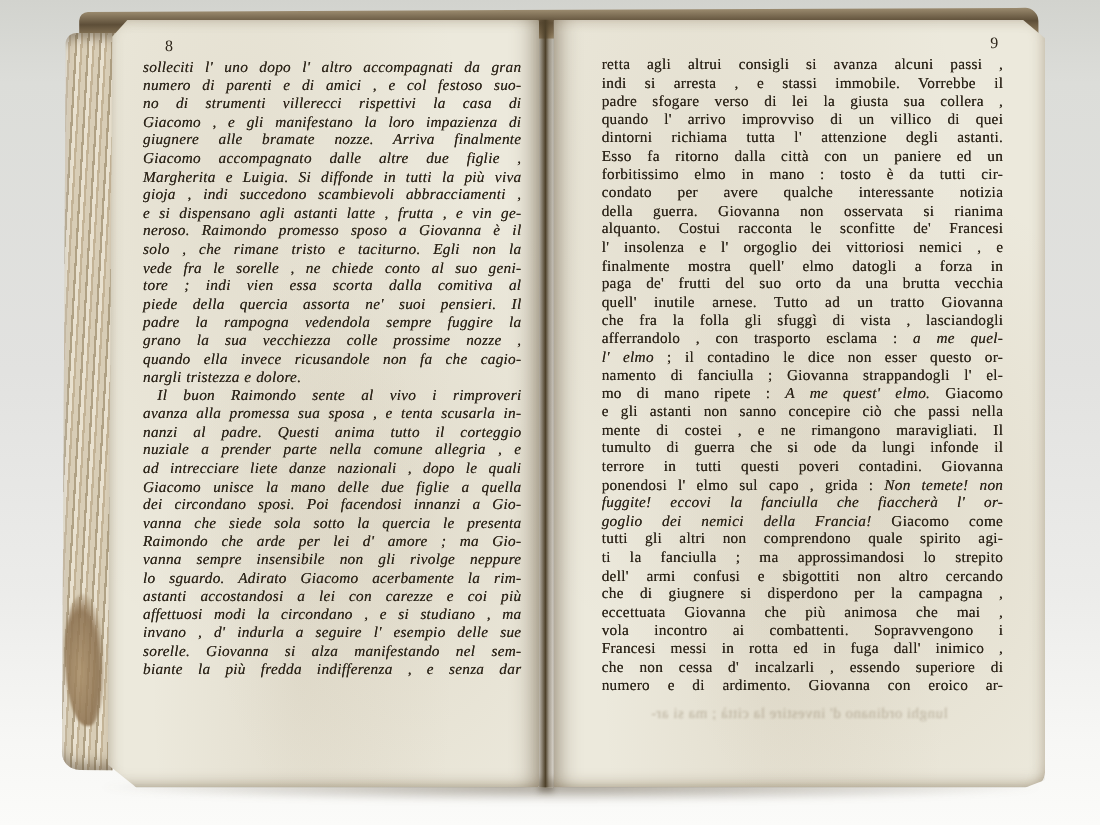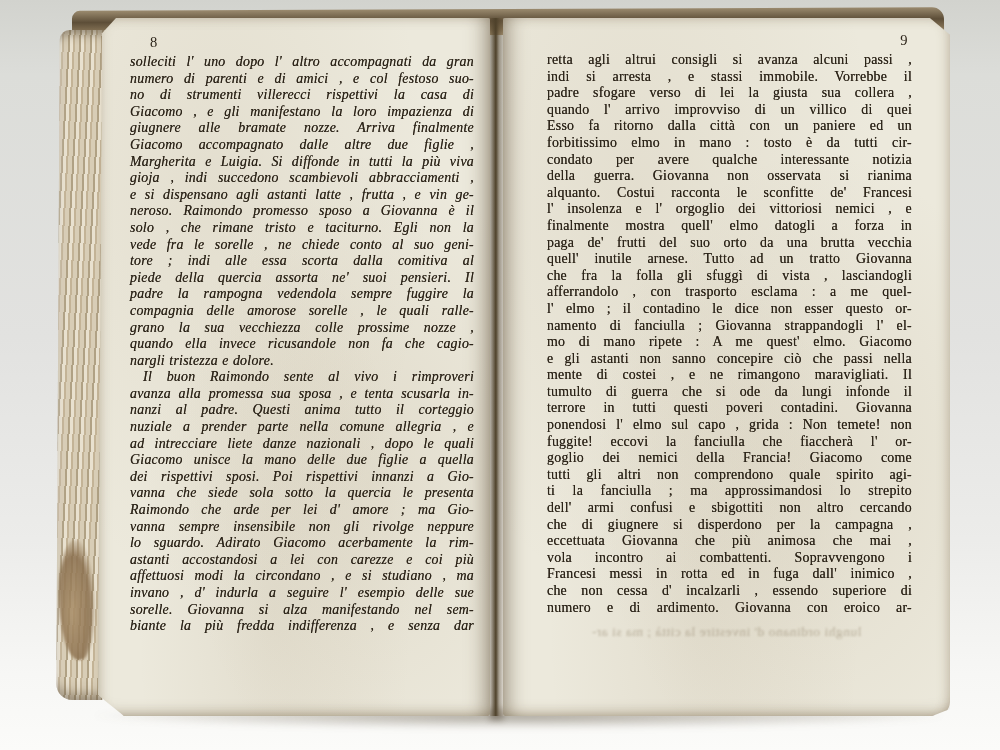--- a/index.html
+++ b/index.html
@@ -43,21 +43,21 @@
   .pagenum.pn-left{margin:16px 0 2px 52px;}
   .pagenum.pn-right{margin:14px 42px 2px 0;text-align:right;}
   .textblock{color:#2c2419;}
   .textblock.tb-left{margin:2px 16px 0 32px;font-style:italic;}
   .textblock.tb-right{margin:0 38px 0 44px;}
   .line{font-size:13.9px;line-height:16.6px;text-align:justify;text-align-last:justify;
     letter-spacing:.25px;word-spacing:.6px;white-space:normal;
     text-shadow:0 0 .5px rgba(44,36,25,.85);}
   .line.end{text-align-last:left;}
   .line.indent{text-indent:13px;}
-  .it{}
+  .it{font-style:italic;}
   .bleed{margin-top:8px;transform:scaleX(-1);filter:blur(1.2px);opacity:.38;color:#6d5b3e;
     font-size:13.5px;text-align:center;letter-spacing:.5px;}
 </style>
 </head>
 <body>
 
 <div class="book">
   <div class="book-shadow"></div>
   <div class="top-edge"></div>
   <div class="deckle">
@@ -72,53 +72,53 @@
           <div class="line"><span>no di strumenti villerecci rispettivi la casa di</span></div>
           <div class="line"><span>Giacomo , e gli manifestano la loro impazienza di</span></div>
           <div class="line"><span>giugnere alle bramate nozze. Arriva finalmente</span></div>
           <div class="line"><span>Giacomo accompagnato dalle altre due figlie ,</span></div>
           <div class="line"><span>Margherita e Luigia. Si diffonde in tutti la più viva</span></div>
           <div class="line"><span>gioja , indi succedono scambievoli abbracciamenti ,</span></div>
           <div class="line"><span>e si dispensano agli astanti latte , frutta , e vin ge-</span></div>
           <div class="line"><span>neroso. Raimondo promesso sposo a Giovanna è il</span></div>
           <div class="line"><span>solo , che rimane tristo e taciturno. Egli non la</span></div>
           <div class="line"><span>vede fra le sorelle , ne chiede conto al suo geni-</span></div>
-          <div class="line"><span>tore ; indi alle essa scorta dalla comitiva al</span></div>
+          <div class="line"><span>tore ; indi vien essa scorta dalla comitiva al</span></div>
           <div class="line"><span>piede della quercia assorta ne' suoi pensieri. Il</span></div>
           <div class="line"><span>padre la rampogna vedendola sempre fuggire la</span></div>
-          <div class="line"><span>compagnia delle amorose sorelle , le quali ralle-</span></div>
           <div class="line"><span>grano la sua vecchiezza colle prossime nozze ,</span></div>
           <div class="line"><span>quando ella invece ricusandole non fa che cagio-</span></div>
           <div class="line end"><span>nargli tristezza e dolore.</span></div>
           <div class="line indent"><span>Il buon Raimondo sente al vivo i rimproveri</span></div>
           <div class="line"><span>avanza alla promessa sua sposa , e tenta scusarla in-</span></div>
           <div class="line"><span>nanzi al padre. Questi anima tutto il corteggio</span></div>
           <div class="line"><span>nuziale a prender parte nella comune allegria , e</span></div>
           <div class="line"><span>ad intrecciare liete danze nazionali , dopo le quali</span></div>
           <div class="line"><span>Giacomo unisce la mano delle due figlie a quella</span></div>
-          <div class="line"><span>dei rispettivi sposi. Poi rispettivi innanzi a Gio-</span></div>
+          <div class="line"><span>dei circondano sposi. Poi facendosi innanzi a Gio-</span></div>
           <div class="line"><span>vanna che siede sola sotto la quercia le presenta</span></div>
           <div class="line"><span>Raimondo che arde per lei d' amore ; ma Gio-</span></div>
           <div class="line"><span>vanna sempre insensibile non gli rivolge neppure</span></div>
           <div class="line"><span>lo sguardo. Adirato Giacomo acerbamente la rim-</span></div>
           <div class="line"><span>astanti accostandosi a lei con carezze e coi più</span></div>
           <div class="line"><span>affettuosi modi la circondano , e si studiano , ma</span></div>
           <div class="line"><span>invano , d' indurla a seguire l' esempio delle sue</span></div>
           <div class="line"><span>sorelle. Giovanna si alza manifestando nel sem-</span></div>
           <div class="line"><span>biante la più fredda indifferenza , e senza dar</span></div>
         </div>
     </div>
     <div class="gutter"></div>
     <div class="page right">
       <div class="pagenum pn-right">9</div>
       <div class="textblock tb-right" id="right-lines">
           <div class="line"><span>retta agli altrui consigli si avanza alcuni passi ,</span></div>
           <div class="line"><span>indi si arresta , e stassi immobile. Vorrebbe il</span></div>
           <div class="line"><span>padre sfogare verso di lei la giusta sua collera ,</span></div>
           <div class="line"><span>quando l' arrivo improvviso di un villico di quei</span></div>
+          <div class="line"><span>dintorni richiama tutta l' attenzione degli astanti.</span></div>
           <div class="line"><span>Esso fa ritorno dalla città con un paniere ed un</span></div>
           <div class="line"><span>forbitissimo elmo in mano : tosto è da tutti cir-</span></div>
           <div class="line"><span>condato per avere qualche interessante notizia</span></div>
           <div class="line"><span>della guerra. Giovanna non osservata si rianima</span></div>
           <div class="line"><span>alquanto. Costui racconta le sconfitte de' Francesi</span></div>
           <div class="line"><span>l' insolenza e l' orgoglio dei vittoriosi nemici , e</span></div>
           <div class="line"><span>finalmente mostra quell' elmo datogli a forza in</span></div>
           <div class="line"><span>paga de' frutti del suo orto da una brutta vecchia</span></div>
           <div class="line"><span>quell' inutile arnese. Tutto ad un tratto Giovanna</span></div>
           <div class="line"><span>che fra la folla gli sfuggì di vista , lasciandogli</span></div>

